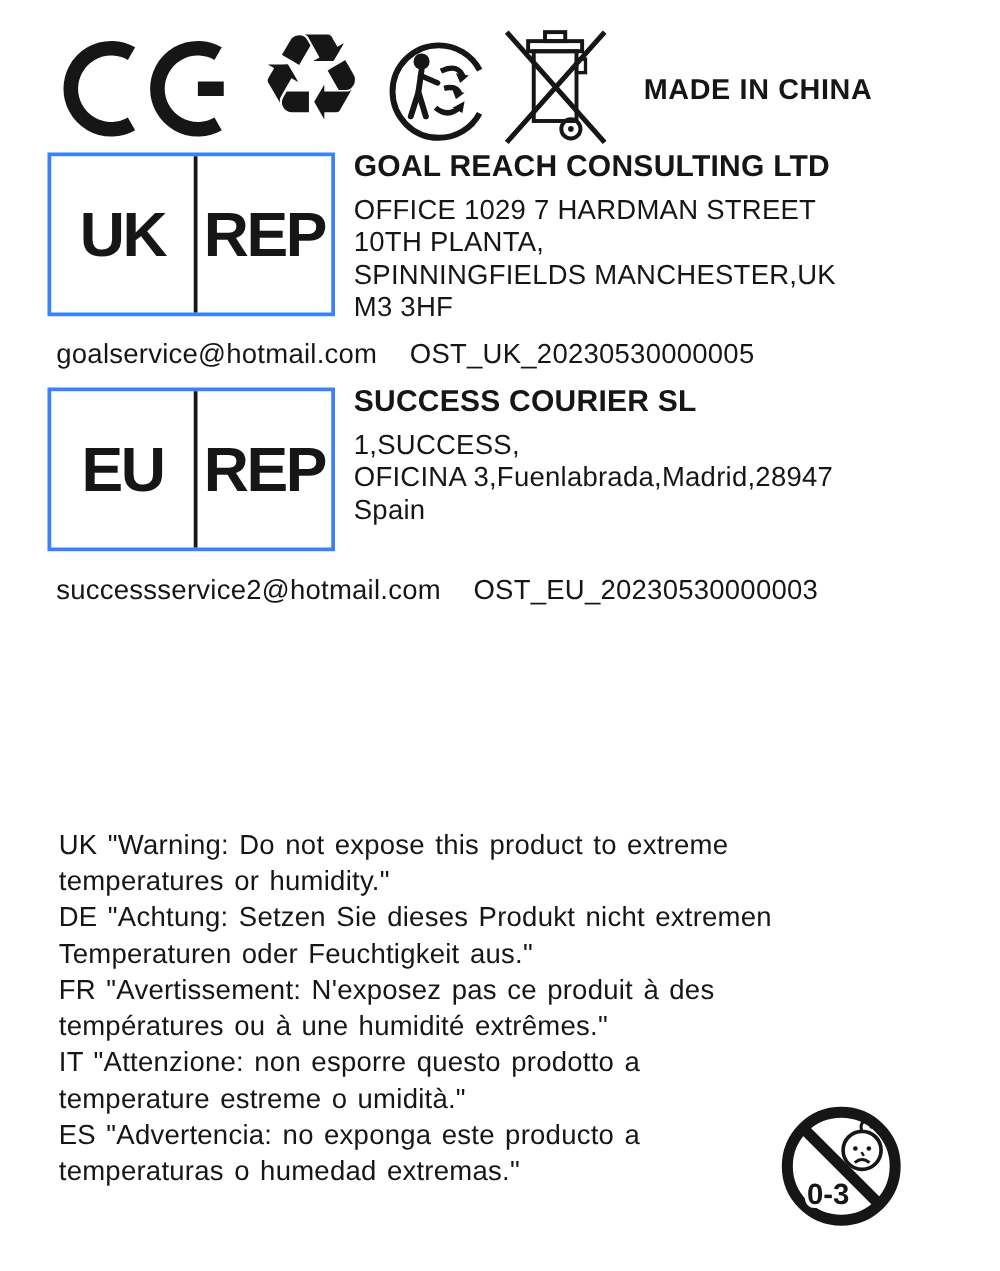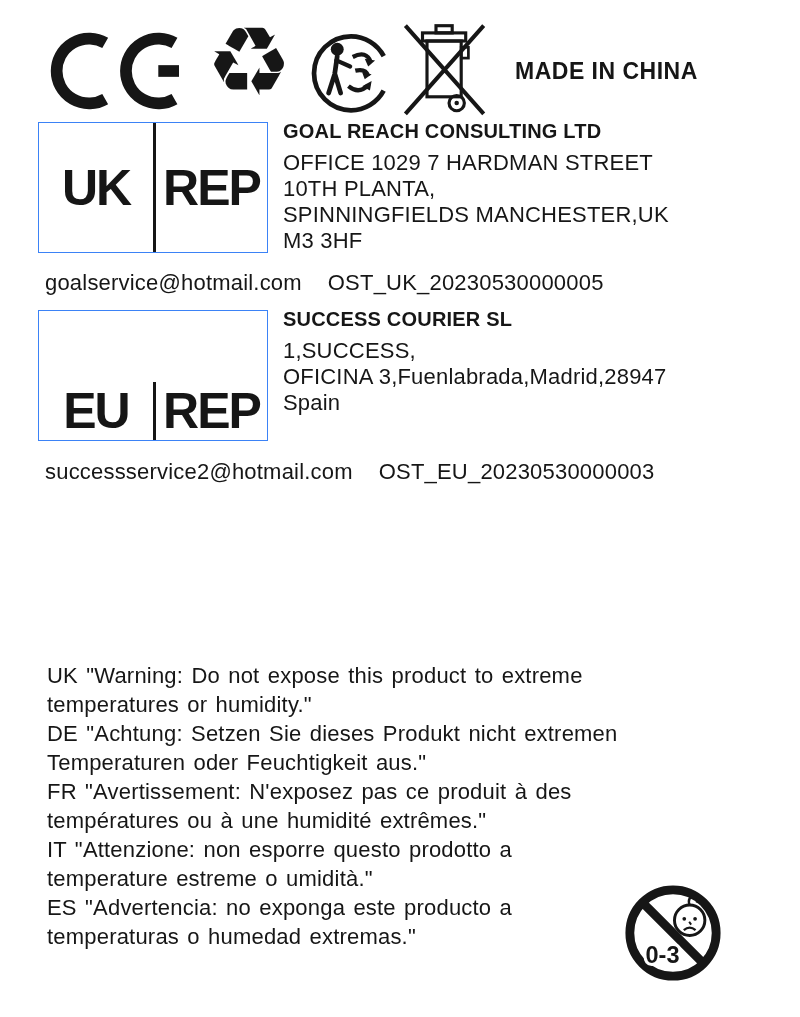--- a/index.html
+++ b/index.html
@@ -12,27 +12,27 @@
   .fillk{fill:#161616;}
 
   
   .made-in{font-size:23px;font-weight:bold;letter-spacing:.5px;white-space:nowrap;}
   .recycle-glyph{
     font-family:"DejaVu Sans",sans-serif;font-size:96px;line-height:96px;
     width:96px;text-align:center;color:#161616;
   }
 
   
-  .rep-box{display:flex;width:230px;height:131px;box-sizing:border-box;border:1px solid #3b82f6;background:#fff;}
+  .rep-box{display:flex;width:230px;height:131px;box-sizing:border-box;border:3px solid #3b82f6;background:#fff;}
   .rep-cell{display:flex;align-items:center;justify-content:center;font-weight:bold;font-size:50px;letter-spacing:-2px;}
   .rep-cell.left{width:114px;border-right:3px solid #161616;}
   .rep-cell.right{flex:1;}
 
   .rep-info{white-space:nowrap;}
-  .rep-info .company{font-size:20px;font-weight:bold;margin-bottom:7px;letter-spacing:.2px;}
+  .rep-info .company{font-size:24px;font-weight:bold;margin-bottom:7px;letter-spacing:.2px;}
   .rep-info .line{font-size:22px;line-height:26px;letter-spacing:.2px;}
 
   .email-line{font-size:22px;display:flex;gap:26px;white-space:nowrap;letter-spacing:.2px;margin-top:12px;}
 
   .mfr .line{font-size:22px;line-height:30px;white-space:nowrap;letter-spacing:.2px;}
   .warnings .line{font-size:22px;line-height:29px;white-space:nowrap;letter-spacing:.2px;word-spacing:2px;}
 </style>
 </head>
 <body>
 
@@ -88,21 +88,21 @@
     <div class="line">10TH PLANTA,</div>
     <div class="line">SPINNINGFIELDS MANCHESTER,UK</div>
     <div class="line">M3 3HF</div>
   </div>
 
   <div class="abs email-line" style="left:45px;top:258px;">
     <span>goalservice@hotmail.com</span>
     <span>OST_UK_20230530000005</span>
   </div>
 
-  <div class="abs rep-box" style="left:38px;top:310px;align-items:flex-end;">
+  <div class="abs rep-box" style="left:38px;top:310px;">
     <div class="rep-cell left">EU</div>
     <div class="rep-cell right">REP</div>
   </div>
 
   <div class="abs rep-info" style="left:283px;top:308px;">
     <div class="company">SUCCESS COURIER SL</div>
     <div class="line">1,SUCCESS,</div>
     <div class="line">OFICINA 3,Fuenlabrada,Madrid,28947</div>
     <div class="line">Spain</div>
   </div>

